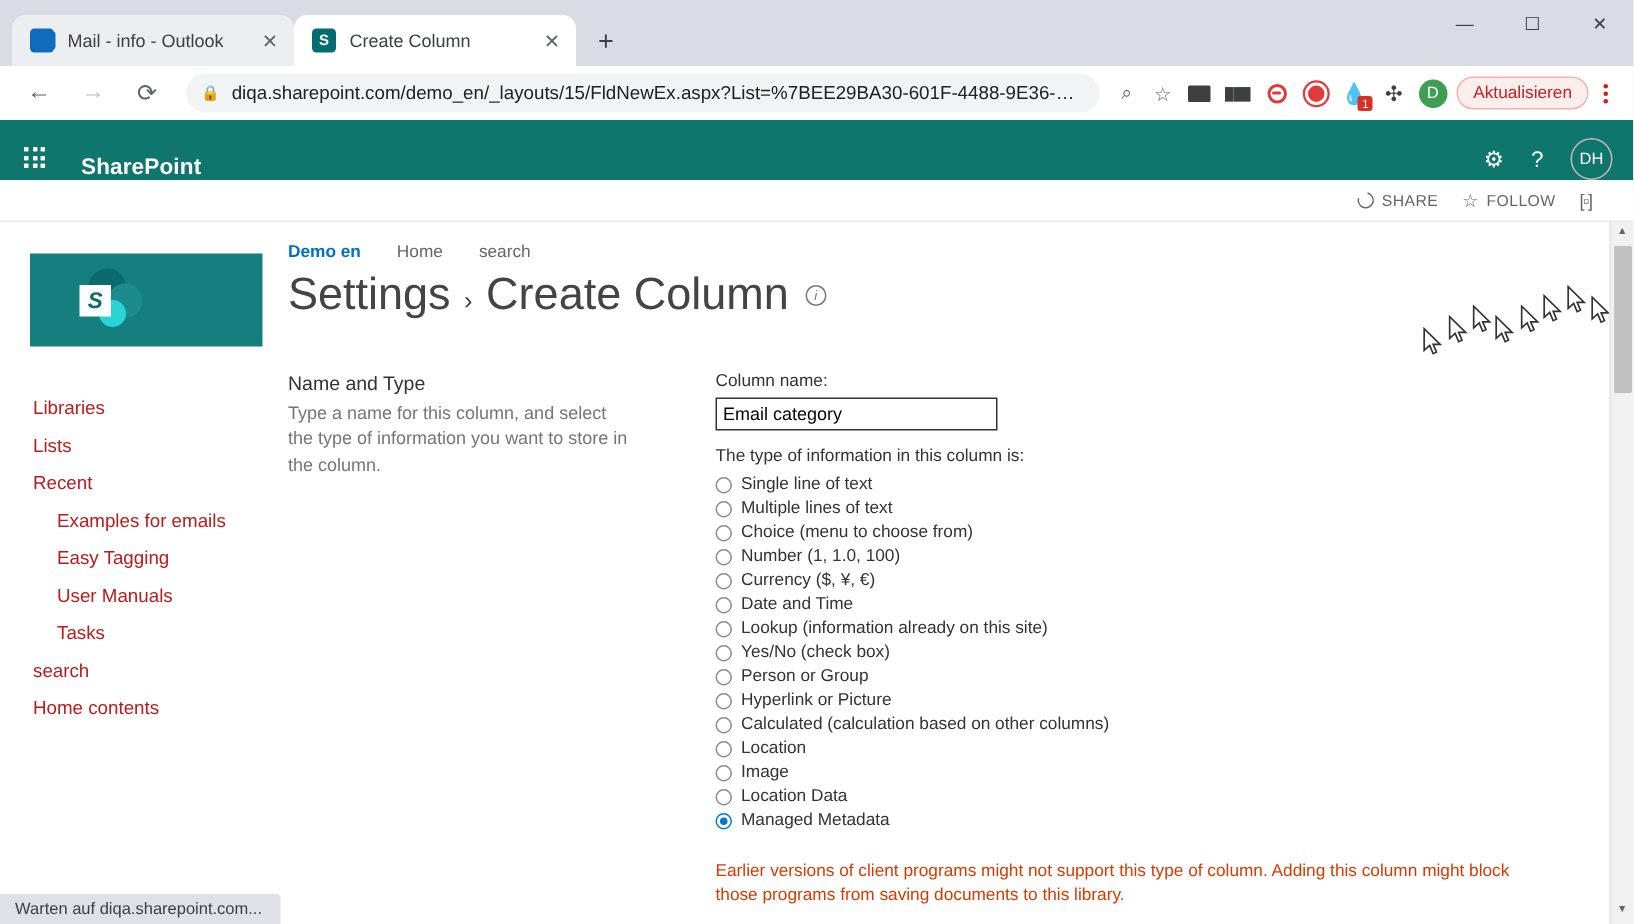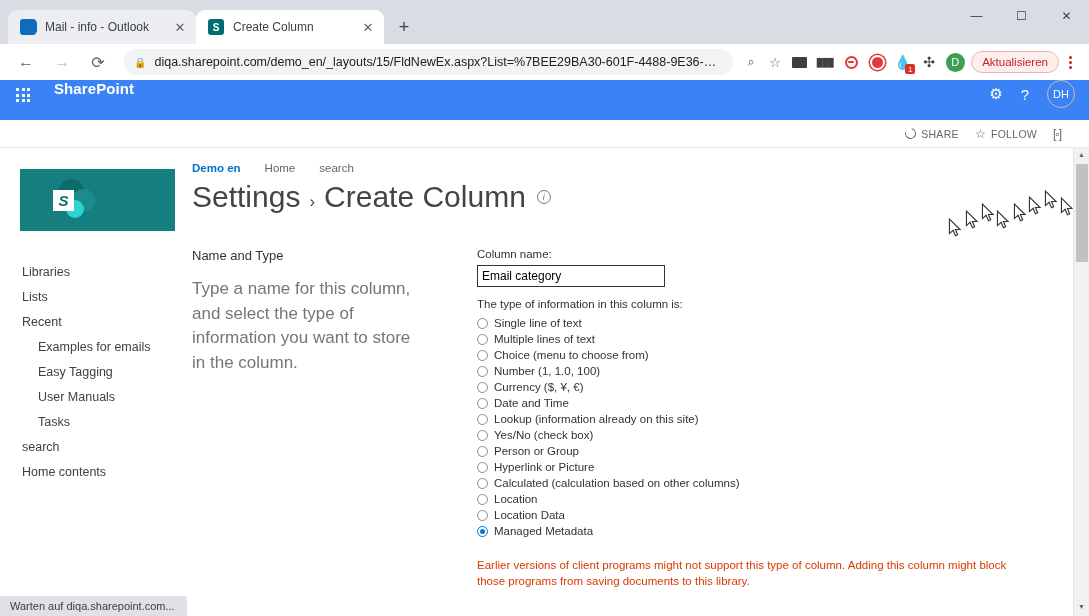--- a/index.html
+++ b/index.html
@@ -151,23 +151,23 @@
   .viewport {
     flex: 1;
     background: #ffffff;
     position: relative;
     overflow: hidden;
     display: flex; flex-direction: column;
   }
 
   
   .suitebar {
-    height: 40px; background: #3b82f6;
-    display: flex; align-items: flex-start;
-    padding: 0 14px 12px 8px;
+    height: 40px; background: #0f766e;
+    display: flex; align-items: flex-end;
+    padding: 0 14px 0 8px;
     flex: none;
   }
   .waffle {
     width: 30px; height: 30px; flex: none;
     display: grid; grid-template-columns: repeat(3, 3px);
     grid-template-rows: repeat(3, 3px);
     gap: 2.5px; align-content: center; justify-content: center;
   }
   .waffle i { background: #fff; width: 3px; height: 3px; display: block; border-radius: 0.5px; }
   .suitename {
@@ -228,21 +228,21 @@
     width: 18px; height: 18px; border-radius: 50%; background: #2ad4d4;
   }
   .sp-mark .sq {
     position: absolute; left: 1px; top: 12px;
     width: 21px; height: 21px; background: #fff; color: #0b6a6c;
     font-size: 15px; font-weight: bold; font-style: italic;
     display: flex; align-items: center; justify-content: center;
   }
   .navlist { margin-top: 28px; }
   .navitem {
-    font-size: 12.5px; color: #404040;
+    font-size: 12.5px; color: #b91c1c;
     padding: 5.5px 0 5.5px 22px;
     white-space: nowrap;
   }
   .navitem.sub { padding-left: 38px; }
 
   
   .main { flex: 1; padding: 14px 0 0 0; position: relative; min-width: 0; }
   .crumbs {
     display: flex; gap: 24px; padding-left: 4px;
     font-size: 11.5px; align-items: baseline;
@@ -260,22 +260,22 @@
     width: 14px; height: 14px; border-radius: 50%;
     border: 1.2px solid #777; color: #777;
     font-size: 9px; display: flex; align-items: center; justify-content: center;
     align-self: center; margin-left: 2px; font-style: italic;
   }
 
   .formarea { display: flex; margin-top: 34px; padding-left: 4px; }
   .formleft { width: 285px; flex: none; }
   .formleft h3 { font-size: 13px; font-weight: normal; color: #333; }
   .formleft p {
-    font-size: 17px; color: #767676; line-height: 1.45;
-    margin-top: 14px; max-width: 232px;
+    font-size: 12px; color: #767676; line-height: 1.45;
+    margin-top: 4px; max-width: 232px;
   }
   .formright { flex: 1; min-width: 0; }
   .fieldlabel { font-size: 11.5px; color: #333; }
   .textinput {
     width: 188px; height: 22px;
     border: 1.5px solid #333;
     background: #fff;
     font-size: 12px; color: #000;
     font-family: "Liberation Sans", sans-serif;
     padding: 0 4px;
@@ -537,20 +537,24 @@
                 <div class="radiorow">
                   <span class="rdo"></span>
                   <span class="radiolabel">Calculated (calculation based on other columns)</span>
                 </div>
                 <div class="radiorow">
                   <span class="rdo"></span>
                   <span class="radiolabel">Location</span>
                 </div>
                 <div class="radiorow">
                   <span class="rdo"></span>
+                  <span class="radiolabel">Image</span>
+                </div>
+                <div class="radiorow">
+                  <span class="rdo"></span>
                   <span class="radiolabel">Location Data</span>
                 </div>
                 <div class="radiorow">
                   <span class="rdo sel"></span>
                   <span class="radiolabel">Managed Metadata</span>
                 </div>
               </div>
 
               <div class="warntext">Earlier versions of client programs might not support this type of column. Adding this column might block those programs from saving documents to this library.</div>
             </div>

